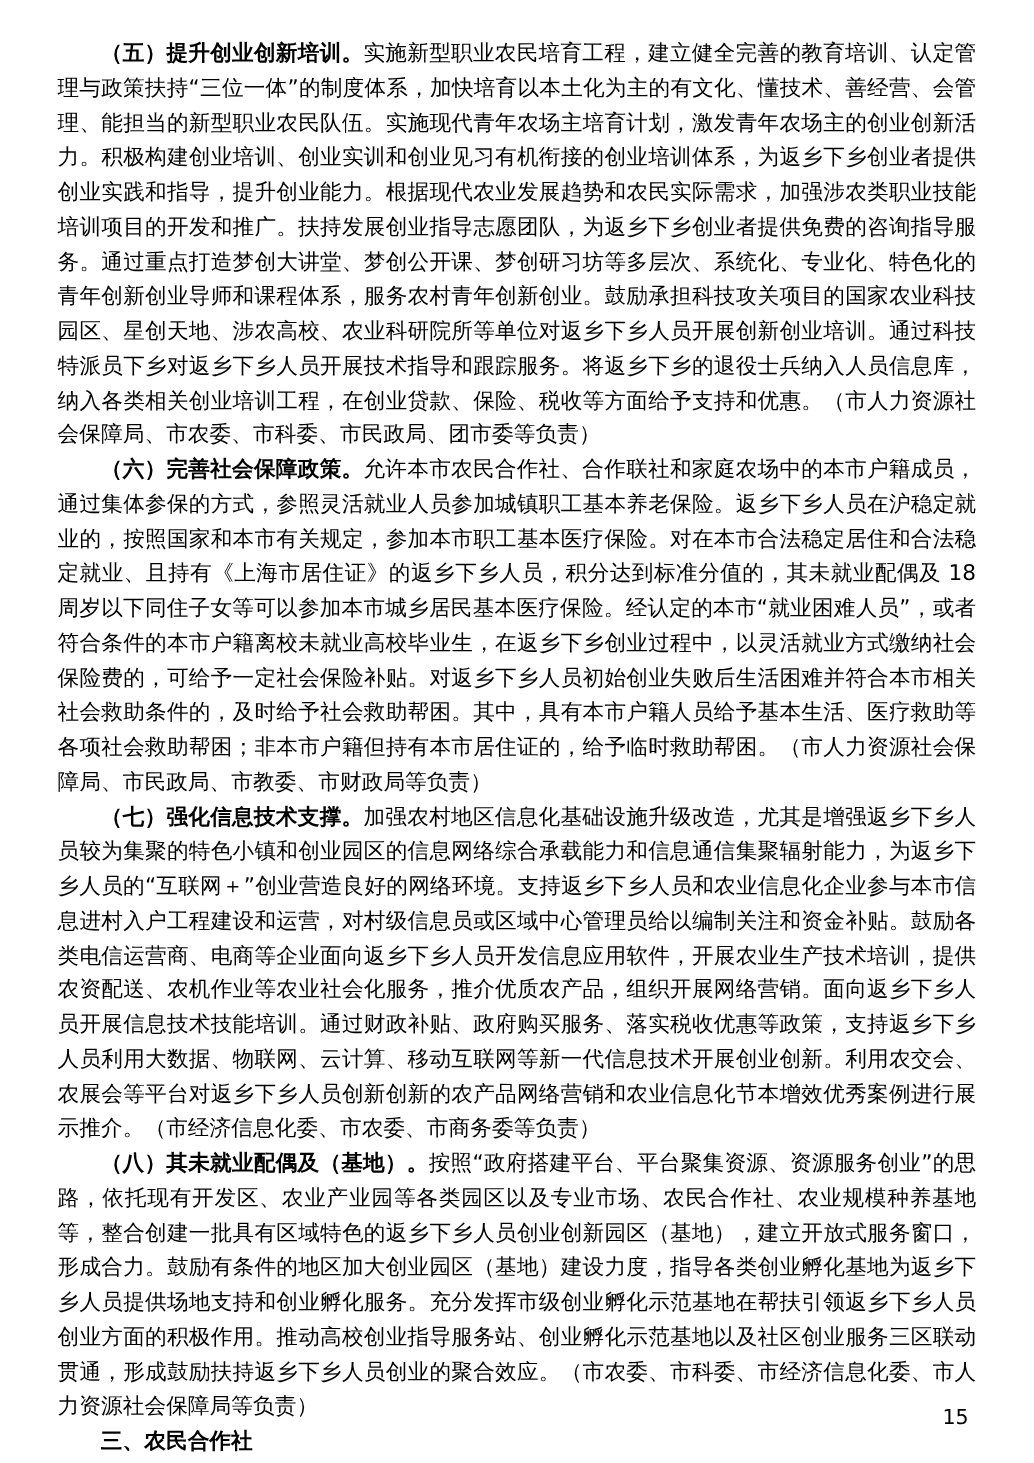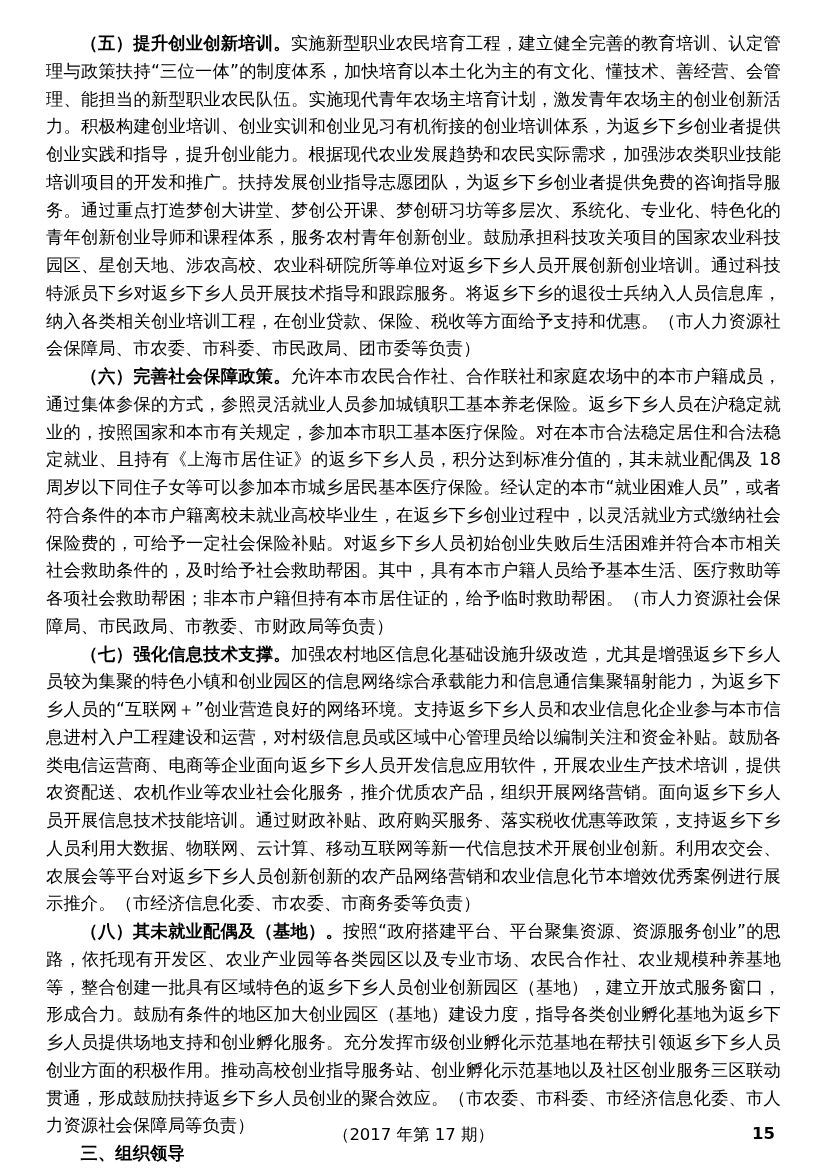--- a/index.html
+++ b/index.html
@@ -54,21 +54,20 @@
     left: 0;
     right: 0;
     text-align: center;
     font-size: 16.5px;
   }
   .footer-right {
     position: absolute;
     right: 6px;
     top: 0;
     font-size: 16.5px;
-    font-weight: bold;
   }
 </style>
 </head>
 <body>
 
 <div class="page">
   <div class="body-text">
 
     <p class="para">
       <span class="bold">（五）提升创业创新培训。</span><span>实施新型职业农民培育工程，建立健全完善的教育培训、认定管理与政策扶持“三位一体”的制度体系，加快培育以本土化为主的有文化、懂技术、善经营、会管理、能担当的新型职业农民队伍。实施现代青年农场主培育计划，激发青年农场主的创业创新活力。积极构建创业培训、创业实训和创业见习有机衔接的创业培训体系，为返乡下乡创业者提供创业实践和指导，提升创业能力。根据现代农业发展趋势和农民实际需求，加强涉农类职业技能培训项目的开发和推广。扶持发展创业指导志愿团队，为返乡下乡创业者提供免费的咨询指导服务。通过重点打造梦创大讲堂、梦创公开课、梦创研习坊等多层次、系统化、专业化、特色化的青年创新创业导师和课程体系，服务农村青年创新创业。鼓励承担科技攻关项目的国家农业科技园区、星创天地、涉农高校、农业科研院所等单位对返乡下乡人员开展创新创业培训。通过科技特派员下乡对返乡下乡人员开展技术指导和跟踪服务。将返乡下乡的退役士兵纳入人员信息库，纳入各类相关创业培训工程，在创业贷款、保险、税收等方面给予支持和优惠。（市人力资源社会保障局、市农委、市科委、市民政局、团市委等负责）</span>
@@ -80,26 +79,25 @@
 
     <p class="para">
       <span class="bold">（七）强化信息技术支撑。</span><span>加强农村地区信息化基础设施升级改造，尤其是增强返乡下乡人员较为集聚的特色小镇和创业园区的信息网络综合承载能力和信息通信集聚辐射能力，为返乡下乡人员的“互联网＋”创业营造良好的网络环境。支持返乡下乡人员和农业信息化企业参与本市信息进村入户工程建设和运营，对村级信息员或区域中心管理员给以编制关注和资金补贴。鼓励各类电信运营商、电商等企业面向返乡下乡人员开发信息应用软件，开展农业生产技术培训，提供农资配送、农机作业等农业社会化服务，推介优质农产品，组织开展网络营销。面向返乡下乡人员开展信息技术技能培训。通过财政补贴、政府购买服务、落实税收优惠等政策，支持返乡下乡人员利用大数据、物联网、云计算、移动互联网等新一代信息技术开展创业创新。利用农交会、农展会等平台对返乡下乡人员创新创新的农产品网络营销和农业信息化节本增效优秀案例进行展示推介。（市经济信息化委、市农委、市商务委等负责）</span>
     </p>
 
     <p class="para">
       <span class="bold">（八）其未就业配偶及（基地）。</span><span>按照“政府搭建平台、平台聚集资源、资源服务创业”的思路，依托现有开发区、农业产业园等各类园区以及专业市场、农民合作社、农业规模种养基地等，整合创建一批具有区域特色的返乡下乡人员创业创新园区（基地），建立开放式服务窗口，形成合力。鼓励有条件的地区加大创业园区（基地）建设力度，指导各类创业孵化基地为返乡下乡人员提供场地支持和创业孵化服务。充分发挥市级创业孵化示范基地在帮扶引领返乡下乡人员创业方面的积极作用。推动高校创业指导服务站、创业孵化示范基地以及社区创业服务三区联动贯通，形成鼓励扶持返乡下乡人员创业的聚合效应。（市农委、市科委、市经济信息化委、市人力资源社会保障局等负责）</span>
     </p>
 
     <p class="para section-head">
-      <span class="bold">三、组织领导</span>
+      <span class="bold">三、农民合作社</span>
     </p>
 
     <p class="para">
       
     </p>
 
   </div>
 
   <div class="footer">
-    <div class="footer-center">（2017 年第 17 期）</div>
     <div class="footer-right">15</div>
   </div>
 </div>
 
 </body></html>

